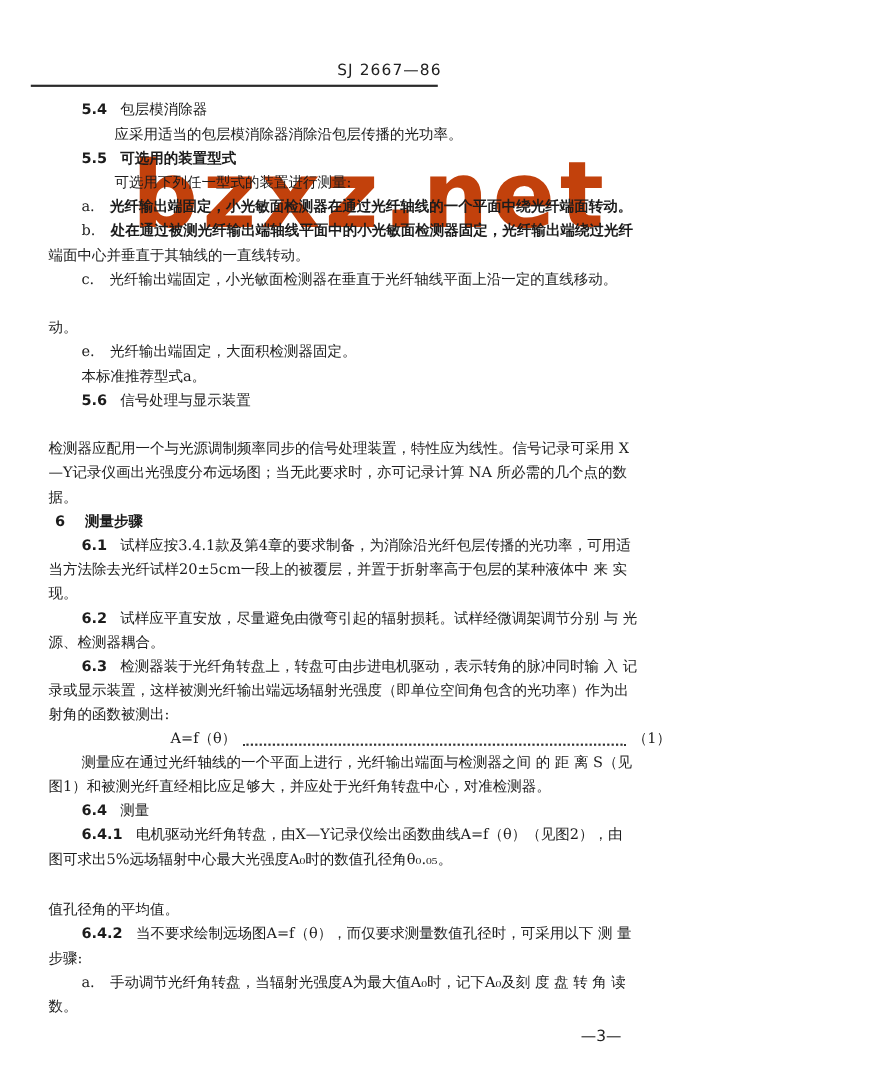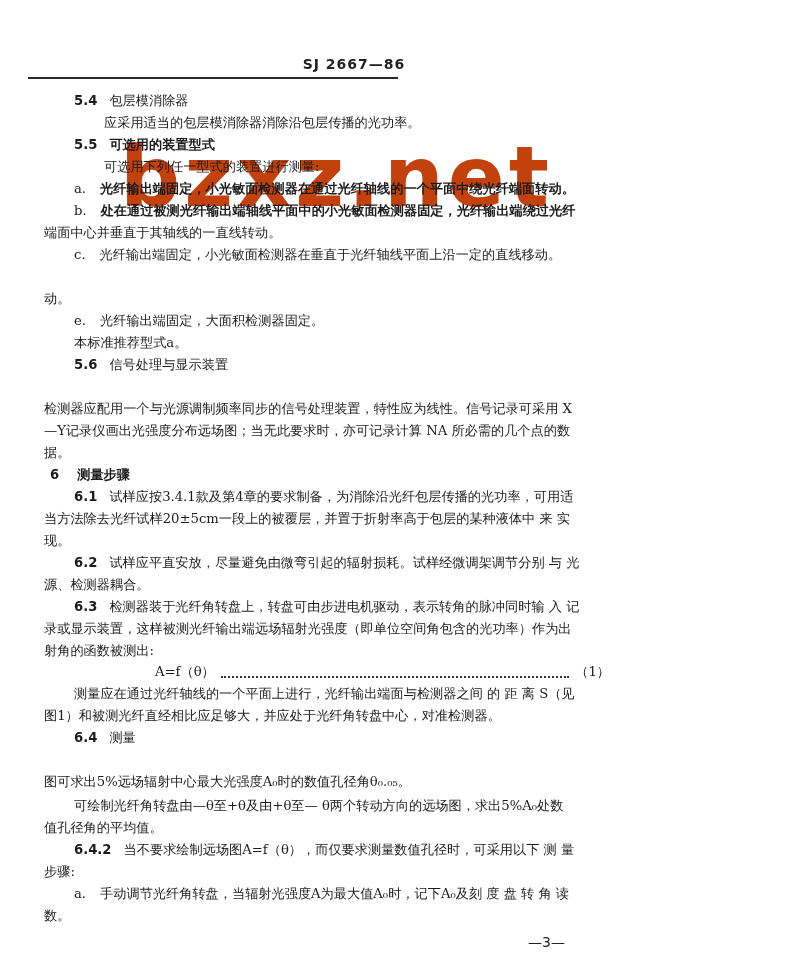--- a/index.html
+++ b/index.html
@@ -19,21 +19,21 @@
       position: absolute;
       left: 0; top: 0;
       width: 800px; height: 971px;
     }
     .header-code {
       position: absolute;
       left: 0; width: 708px;
       top: 56px;
       text-align: center;
       font-family: "DejaVu Sans", "Liberation Sans", sans-serif;
-      font-weight: bold;
+      font-weight: normal;
       font-size: 14px;
       letter-spacing: 1px;
       color: #222;
     }
     .header-rule {
       position: absolute;
       left: 28px;
       top: 77px;
       width: 370px;
       height: 2px;
@@ -157,22 +157,24 @@
     <span>（1）</span>
   </div>
 
   <div class="line" style="left:74px; top:685px;">测量应在通过光纤轴线的一个平面上进行，光纤输出端面与检测器之间 的 距 离 S（见</div>
   <div class="line" style="left:44px; top:707px;">图1）和被测光纤直经相比应足够大，并应处于光纤角转盘中心，对准检测器。</div>
 
   <div class="line" style="left:74px; top:729px;">
     <span class="num">6.4</span><span>测量</span>
   </div>
 
+  <div class="line" style="left:74px; top:751px;">
+    <span class="num">6.4.1</span><span>电机驱动光纤角转盘，由X—Y记录仪绘出函数曲线A=f（θ）（见图2），由</span>
+  </div>
   <div class="line" style="left:44px; top:773px;">图可求出5%远场辐射中心最大光强度A₀时的数值孔径角θ₀.₀₅。</div>
-  <div class="line" style="left:74px; top:797px;">可绘制光纤角转盘由—θ至+θ及由+θ至— θ两个转动方向的远场图，求出5%A₀处数</div>
   <div class="line" style="left:44px; top:819px;">值孔径角的平均值。</div>
 
   <div class="line" style="left:74px; top:841px;">
     <span class="num">6.4.2</span><span>当不要求绘制远场图A=f（θ），而仅要求测量数值孔径时，可采用以下 测 量</span>
   </div>
   <div class="line" style="left:44px; top:863px;">步骤:</div>
 
   <div class="line" style="left:74px; top:885px;">
     <span style="margin-right:14px;">a.</span><span>手动调节光纤角转盘，当辐射光强度A为最大值A₀时，记下A₀及刻 度 盘 转 角 读</span>
   </div>

